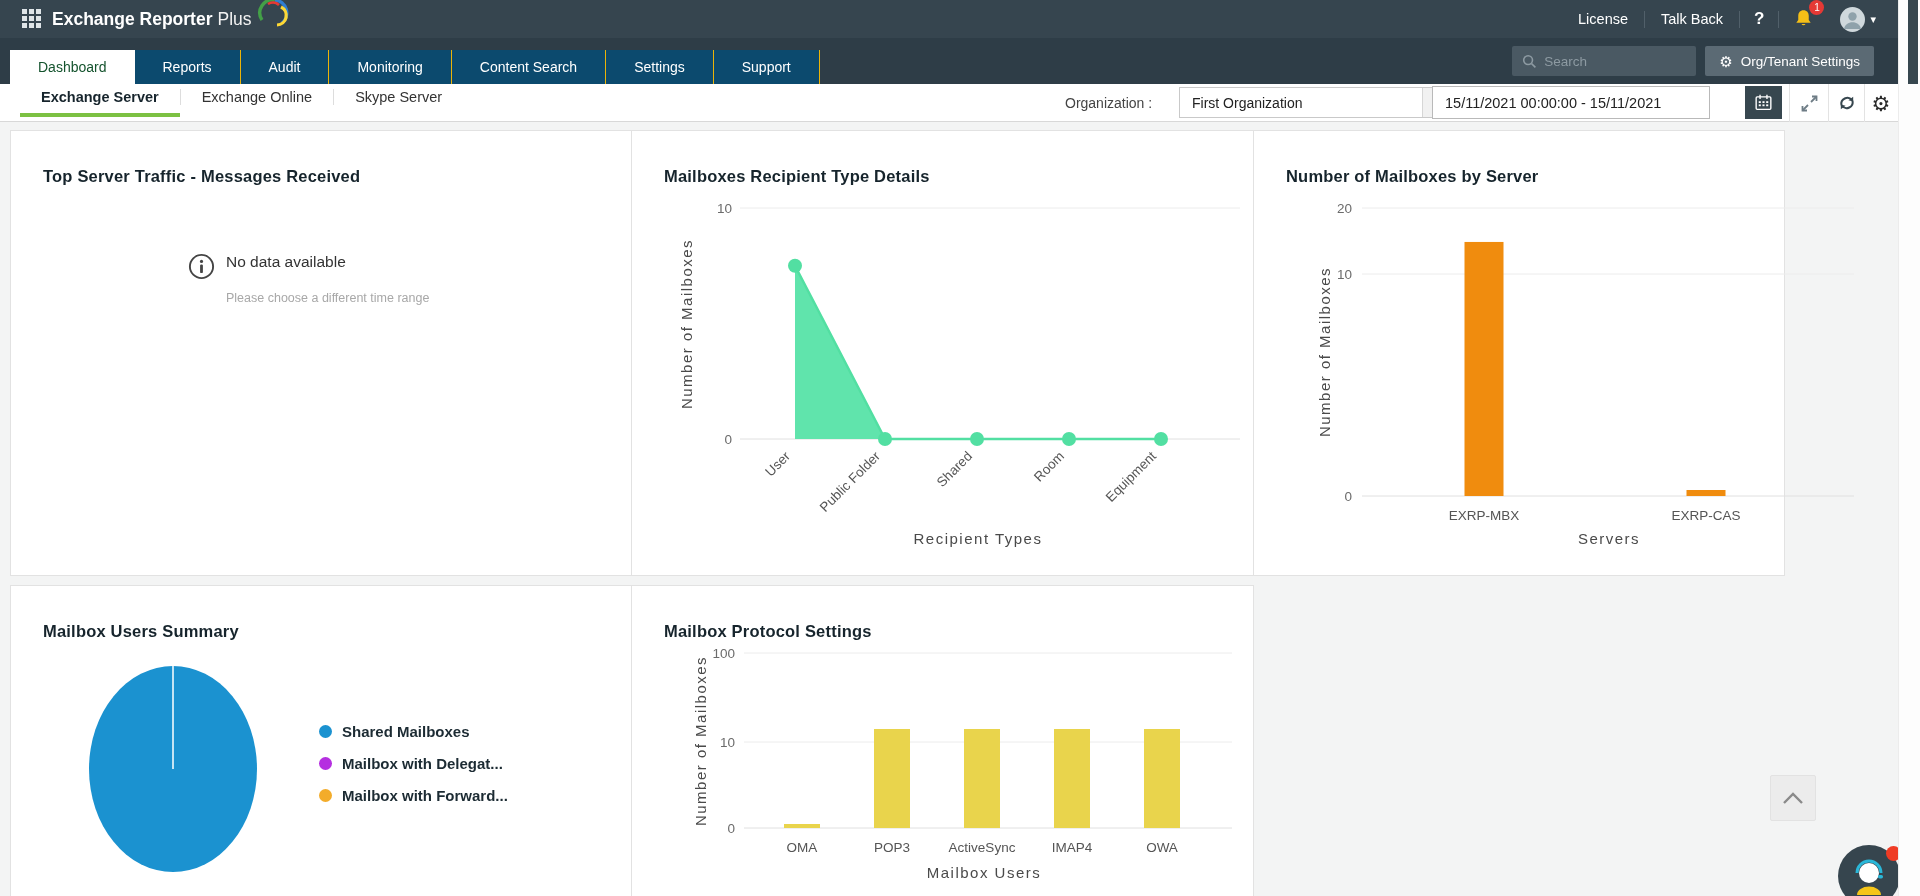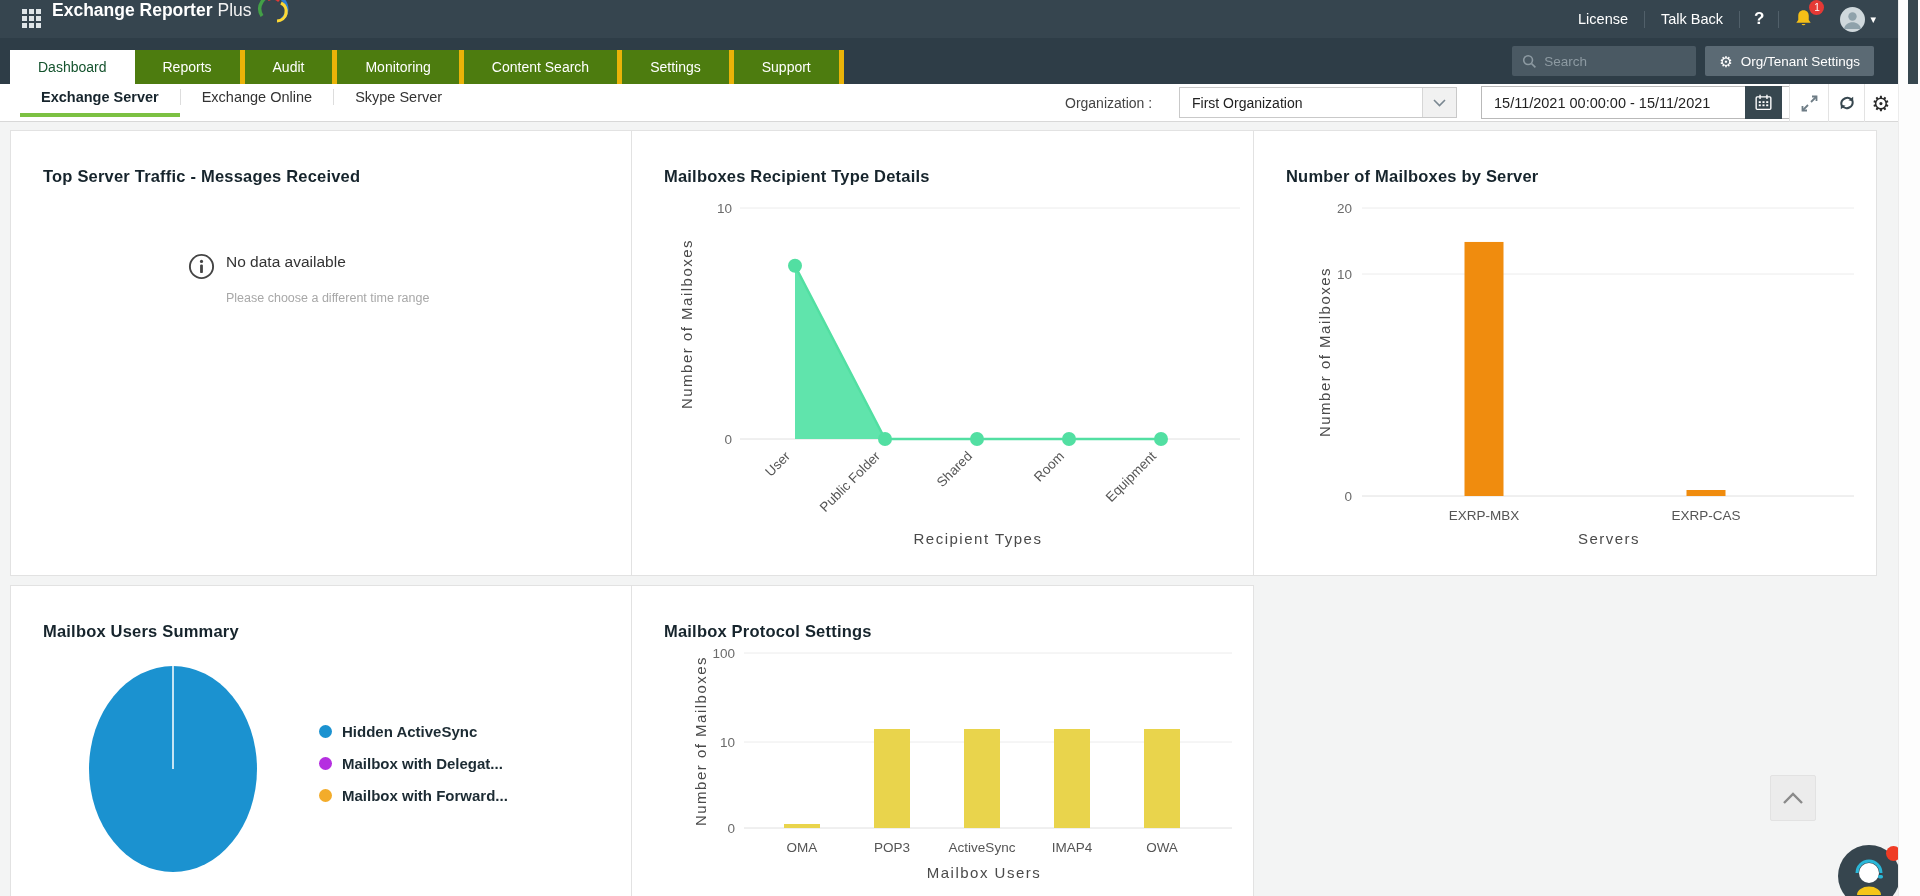--- a/index.html
+++ b/index.html
@@ -1,58 +1,58 @@
 <!DOCTYPE html>
 <html><head>
 <meta charset="utf-8">
 <title>Exchange Reporter Plus</title>
 <style>
   *{box-sizing:border-box;margin:0;padding:0}
   html,body{width:1920px;height:896px;overflow:hidden}
   body{position:relative;font-family:"Liberation Sans",sans-serif;background:#f3f4f4;}
   svg{font-family:"Liberation Sans",sans-serif;}
   
-  .topbar{position:absolute;left:0;top:0;width:1898px;height:38px;background:#36454f;display:flex;}
+  .topbar{position:absolute;left:0;top:0;width:1898px;height:38px;background:#36454f;display:flex;align-items:center;}
   .logo-grid{margin-left:22px;display:flex;align-items:center}
   .brand{margin-left:10px;font-size:17.5px;color:#fff;white-space:nowrap}
   .brand-main{font-weight:bold}
   .brand-plus{font-weight:normal;color:#f2f2f2;margin-left:5px}
   .swoosh{margin-left:2px;margin-top:-10px}
   .topbar-right{margin-left:auto;margin-right:16px;display:flex;align-items:center;height:100%}
   .toplink{color:#fff;font-size:14.5px;padding:0 16px;cursor:pointer;white-space:nowrap}
   .toplink.help{font-size:17px;font-weight:bold;padding:0 14px}
   .tsep{width:1px;height:17px;background:#51606a}
   .bellwrap{position:relative;padding:0 14px;cursor:pointer;display:flex;align-items:center}
   .badge{position:absolute;top:-8px;right:4px;min-width:15px;height:15px;border-radius:8px;background:#e53935;color:#fff;font-size:10px;line-height:15px;text-align:center;padding:0 3px}
   .avatarwrap{display:flex;align-items:center;padding:0 6px 0 12px;cursor:pointer}
   .avatar-circle{width:25px;height:25px;border-radius:50%;background:#cfd8dc;display:flex;align-items:center;justify-content:center;overflow:hidden}
   .caret{color:#fff;font-size:11px;margin-left:5px}
   
   .tabbar{position:absolute;left:0;top:38px;width:1898px;height:46px;background:#2e3d47}
   .tabs{position:absolute;left:10px;bottom:0;display:flex}
-  .tab{height:34px;padding:0 28px;display:flex;align-items:center;background:#4d7c0f;color:#fff;font-size:14px;border-right:5px solid #eab308;cursor:pointer;white-space:nowrap}
+  .tab{height:34px;padding:0 28px;display:flex;align-items:center;background:#0c4a6e;color:#fff;font-size:14px;border-right:1px solid #eab308;cursor:pointer;white-space:nowrap}
   .tab.active{background:#fff;color:#14532d;border-right:none}
   .tabbar-right{position:absolute;right:24px;top:8px;display:flex;gap:9px;align-items:center}
   .searchbox{width:184px;height:30px;background:#4a5963;border-radius:2px;display:flex;align-items:center;padding:0 10px;gap:7px}
   .searchbox input{background:transparent;border:none;outline:none;color:#cfd8dc;font-size:13.5px;width:130px;font-family:"Liberation Sans",sans-serif}
   .searchbox input::placeholder{color:#8d9aa2}
   .orgbtn{height:30px;padding:0 14px;background:#5b6a74;border-radius:2px;color:#fff;font-size:13.5px;display:flex;align-items:center;gap:8px;cursor:pointer;white-space:nowrap}
   .gear-glyph{font-size:15px;line-height:1}
   
   .subbar{position:absolute;left:0;top:84px;width:1898px;height:38px;background:#fff;border-bottom:1px solid #d8d8d8}
   .subtabs{position:absolute;left:20px;top:0;height:25px;display:flex;align-items:center}
   .subtab{position:relative;height:38px;display:flex;align-items:center;padding:0 21px;font-size:14.5px;color:#333;cursor:pointer;white-space:nowrap}
   .subtab.active{font-weight:bold;color:#16242c}
   .subtab.active::after{content:"";position:absolute;left:0;right:0;bottom:-1px;height:4px;background:#7cc142}
   .ssep{width:1px;height:16px;background:#ddd}
   .org-label{position:absolute;left:1065px;top:0;line-height:38px;font-size:14px;color:#444}
   .org-select{position:absolute;left:1179px;top:3px;width:278px;height:31px;border:1px solid #c9c9c9;background:#fff;display:flex;align-items:center;cursor:pointer}
   .org-select .sel-text{flex:1;padding:0 12px;font-size:14px;color:#222}
   .org-select .sel-arrow{width:34px;height:100%;background:#f1f1f1;border-left:1px solid #d6d6d6;display:flex;align-items:center;justify-content:center}
-  .date-input{position:absolute;left:1481px;top:2px;width:309px;height:33px;border:1px solid #b9b9b9;background:#fff;font-size:14.5px;color:#222;display:flex;align-items:center;padding-left:12px;white-space:nowrap;cursor:text}
+  .date-input{position:absolute;left:1432px;top:2px;width:278px;height:33px;border:1px solid #b9b9b9;background:#fff;font-size:14.5px;color:#222;display:flex;align-items:center;padding-left:12px;white-space:nowrap;cursor:text}
   .cal-btn{position:absolute;left:1745px;top:2px;width:37px;height:33px;background:#37474f;display:flex;align-items:center;justify-content:center;cursor:pointer}
   .vdiv{position:absolute;top:0;height:38px;width:1px;background:#e3e3e3}
   .icon-btn{position:absolute;top:0;height:38px;display:flex;align-items:center;justify-content:center;cursor:pointer}
   .gear-dark{font-size:21px;color:#2b2b2b;line-height:1}
   
   .panel{position:absolute;background:#fff;border:1px solid #e2e2e2}
   .panel h3{position:absolute;left:32px;top:36px;font-size:16.5px;font-weight:600;color:#16242c;letter-spacing:.2px}
   .chart-svg{position:absolute;left:0;top:0}
   
   .nodata{position:absolute;left:177px;top:122px;display:flex;gap:11px;align-items:flex-start}
@@ -245,21 +245,21 @@
       <circle cx="529" cy="308" r="7" fill="#52dfa2"></circle>
       <text transform="translate(159,326) rotate(-45)" font-size="13.5" fill="#555" text-anchor="end">User</text>
       <text transform="translate(249,326) rotate(-45)" font-size="13.5" fill="#555" text-anchor="end">Public Folder</text>
       <text transform="translate(341,326) rotate(-45)" font-size="13.5" fill="#555" text-anchor="end">Shared</text>
       <text transform="translate(433,326) rotate(-45)" font-size="13.5" fill="#555" text-anchor="end">Room</text>
       <text transform="translate(525,326) rotate(-45)" font-size="13.5" fill="#555" text-anchor="end">Equipment</text>
       <text x="346" y="413" font-size="15" fill="#4a4a4a" text-anchor="middle" letter-spacing="1.5">Recipient Types</text>
     </svg>
 </div>
 
-<div class="panel" style="left:1253px;top:130px;width:624px;height:446px">
+<div class="panel" style="left:1253px;top:130px;width:532px;height:446px">
   <h3>Number of Mailboxes by Server</h3>
   <svg id="svg-server" class="chart-svg" width="622" height="444">
       <line x1="108" y1="77" x2="600" y2="77" stroke="#ececec"></line>
       <line x1="108" y1="143" x2="600" y2="143" stroke="#ececec"></line>
       <line x1="108" y1="365" x2="600" y2="365" stroke="#e0e0e0"></line>
       <text x="98" y="81.5" font-size="13.5" fill="#6b6b6b" text-anchor="end">20</text>
       <text x="98" y="147.5" font-size="13.5" fill="#6b6b6b" text-anchor="end">10</text>
       <text x="98" y="369.5" font-size="13.5" fill="#6b6b6b" text-anchor="end">0</text>
       <text transform="translate(76,221) rotate(-90)" font-size="15" fill="#4a4a4a" text-anchor="middle" letter-spacing="1.5">Number of Mailboxes</text>
       <rect x="210.5" y="110.95412177576242" width="39" height="254.04587822423758" fill="#f08c0e"></rect>
@@ -272,21 +272,21 @@
 
 <div class="panel" style="left:10px;top:585px;width:622px;height:320px">
   <h3>Mailbox Users Summary</h3>
   <svg id="svg-pie" class="chart-svg" width="620" height="318">
       <ellipse cx="162" cy="183" rx="84" ry="103" fill="#1b92d0"></ellipse>
       <line x1="162" y1="80" x2="162" y2="183" stroke="#ffffff" stroke-width="1.5"></line>
     </svg>
   <div class="legend">
     <div class="legend-item">
       <span class="legend-dot" style="background: rgb(27, 146, 208);"></span>
-      <span class="legend-label">Hidden ActiveSync</span>
+      <span class="legend-label">Shared Mailboxes</span>
     </div>
     <div class="legend-item">
       <span class="legend-dot" style="background: rgb(181, 47, 224);"></span>
       <span class="legend-label">Mailbox with Delegat...</span>
     </div>
     <div class="legend-item">
       <span class="legend-dot" style="background: rgb(243, 172, 42);"></span>
       <span class="legend-label">Mailbox with Forward...</span>
     </div>
   </div>

